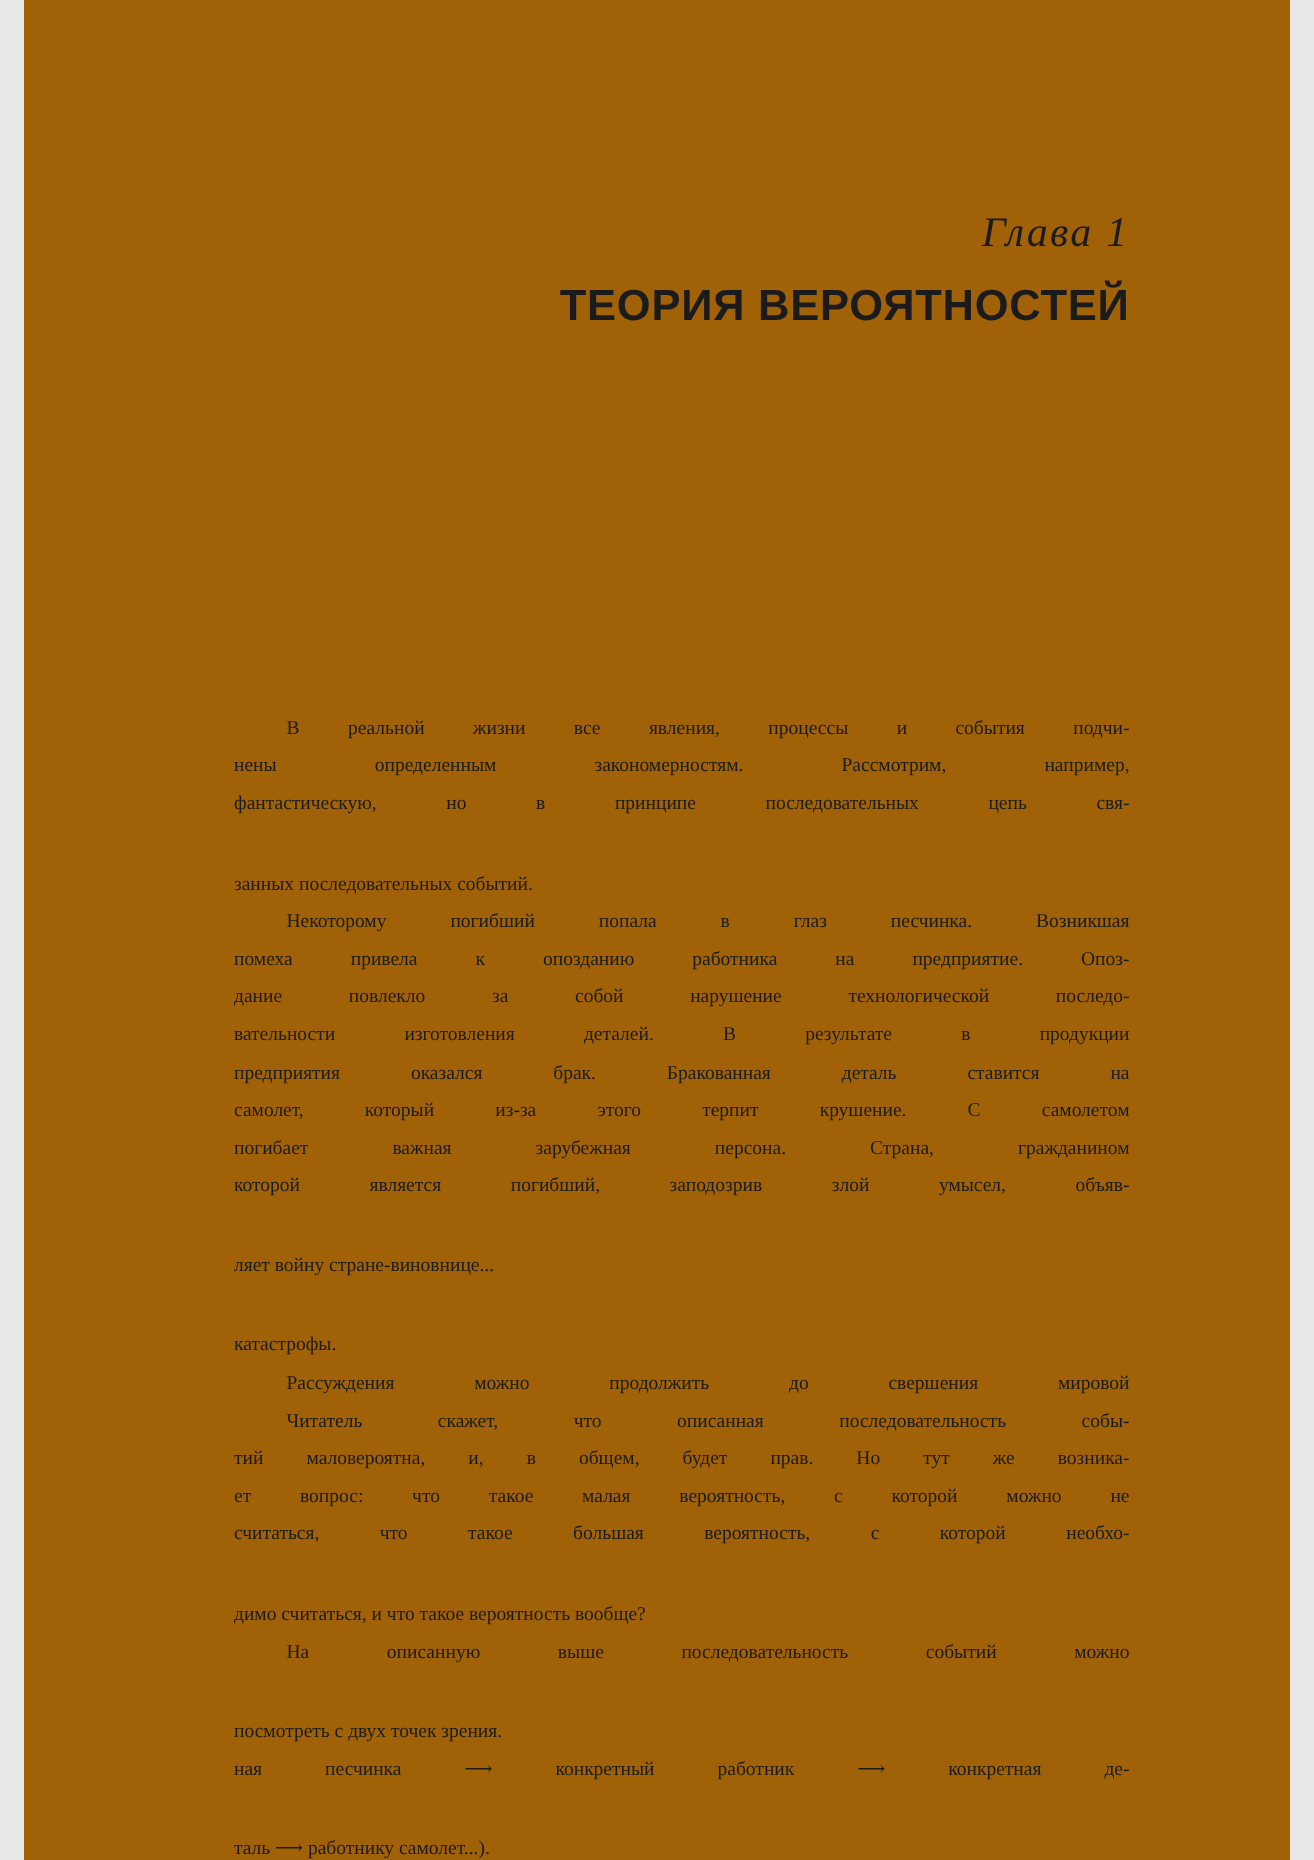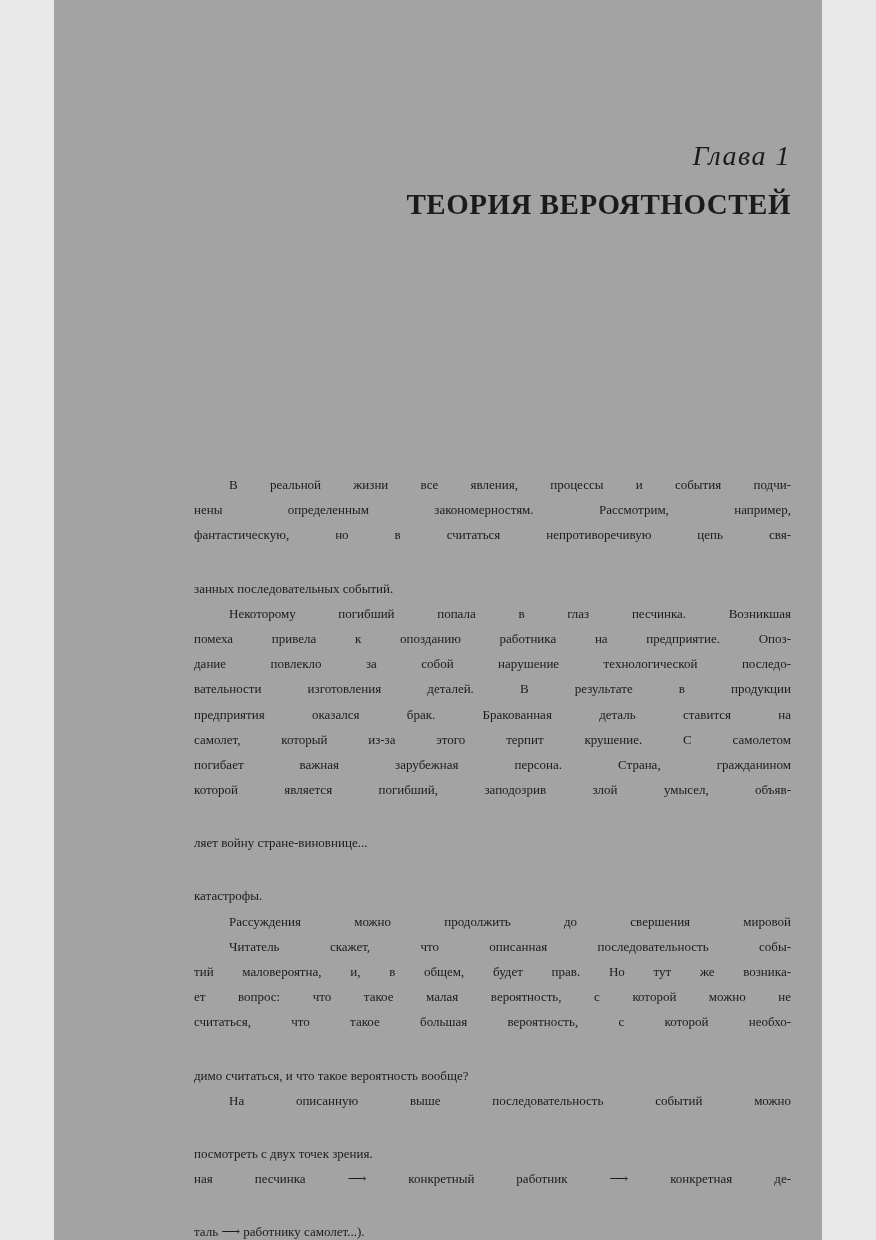--- a/index.html
+++ b/index.html
@@ -2,44 +2,44 @@
 <html><head>
 <meta charset="utf-8">
 <style>
   html, body {
     margin: 0;
     padding: 0;
     background: #e8e8e8;
   }
   .page {
     position: relative;
-    width: 768px;
+    width: 844px;
     height: 1240px;
-    background: #a3a3a3;
+    background: #a16207;
     margin: 0 auto;
     overflow: hidden;
     color: #1b1b1b;
   }
   .chapter-head {
     position: absolute;
     left: 140px;
     top: 141px;
     width: 597px;
     text-align: right;
   }
   .chapter-label {
     font-family: "Liberation Serif", "DejaVu Serif", serif;
     font-style: italic;
     font-size: 28px;
     line-height: 30px;
     letter-spacing: 1.5px;
   }
   .chapter-title {
     margin-top: 18px;
-    font-family: Liberation Serif, serif;
+    font-family: Liberation Sans, sans-serif;
     font-weight: 700;
     font-size: 29px;
     line-height: 31px;
     letter-spacing: 0.5px;
   }
   .section-heading {
     position: absolute;
     left: 175px;
     top: 429px;
     font-family: "Liberation Sans", "DejaVu Sans", sans-serif;
@@ -87,21 +87,21 @@
   <div class="chapter-head">
     <div class="chapter-label">Глава 1</div>
     <div class="chapter-title">ТЕОРИЯ ВЕРОЯТНОСТЕЙ</div>
   </div>
 
 
   <div class="body-text">
       <div>
         <div class="bodyline firstline">В реальной жизни все явления, процессы и события подчи-</div>
         <div class="bodyline">нены определенным закономерностям. Рассмотрим, например,</div>
-        <div class="bodyline">фантастическую, но в считаться непротиворечивую цепь свя-</div>
+        <div class="bodyline">фантастическую, но в принципе последовательных цепь свя-</div>
         <div class="bodyline lastline">занных последовательных событий.</div>
       </div>
       <div>
         <div class="bodyline firstline">Некоторому погибший попала в глаз песчинка. Возникшая</div>
         <div class="bodyline">помеха привела к опозданию работника на предприятие. Опоз-</div>
         <div class="bodyline">дание повлекло за собой нарушение технологической последо-</div>
         <div class="bodyline">вательности изготовления деталей. В результате в продукции</div>
         <div class="bodyline">предприятия оказался брак. Бракованная деталь ставится на</div>
         <div class="bodyline">самолет, который из-за этого терпит крушение. С самолетом</div>
         <div class="bodyline">погибает важная зарубежная персона. Страна, гражданином</div>

